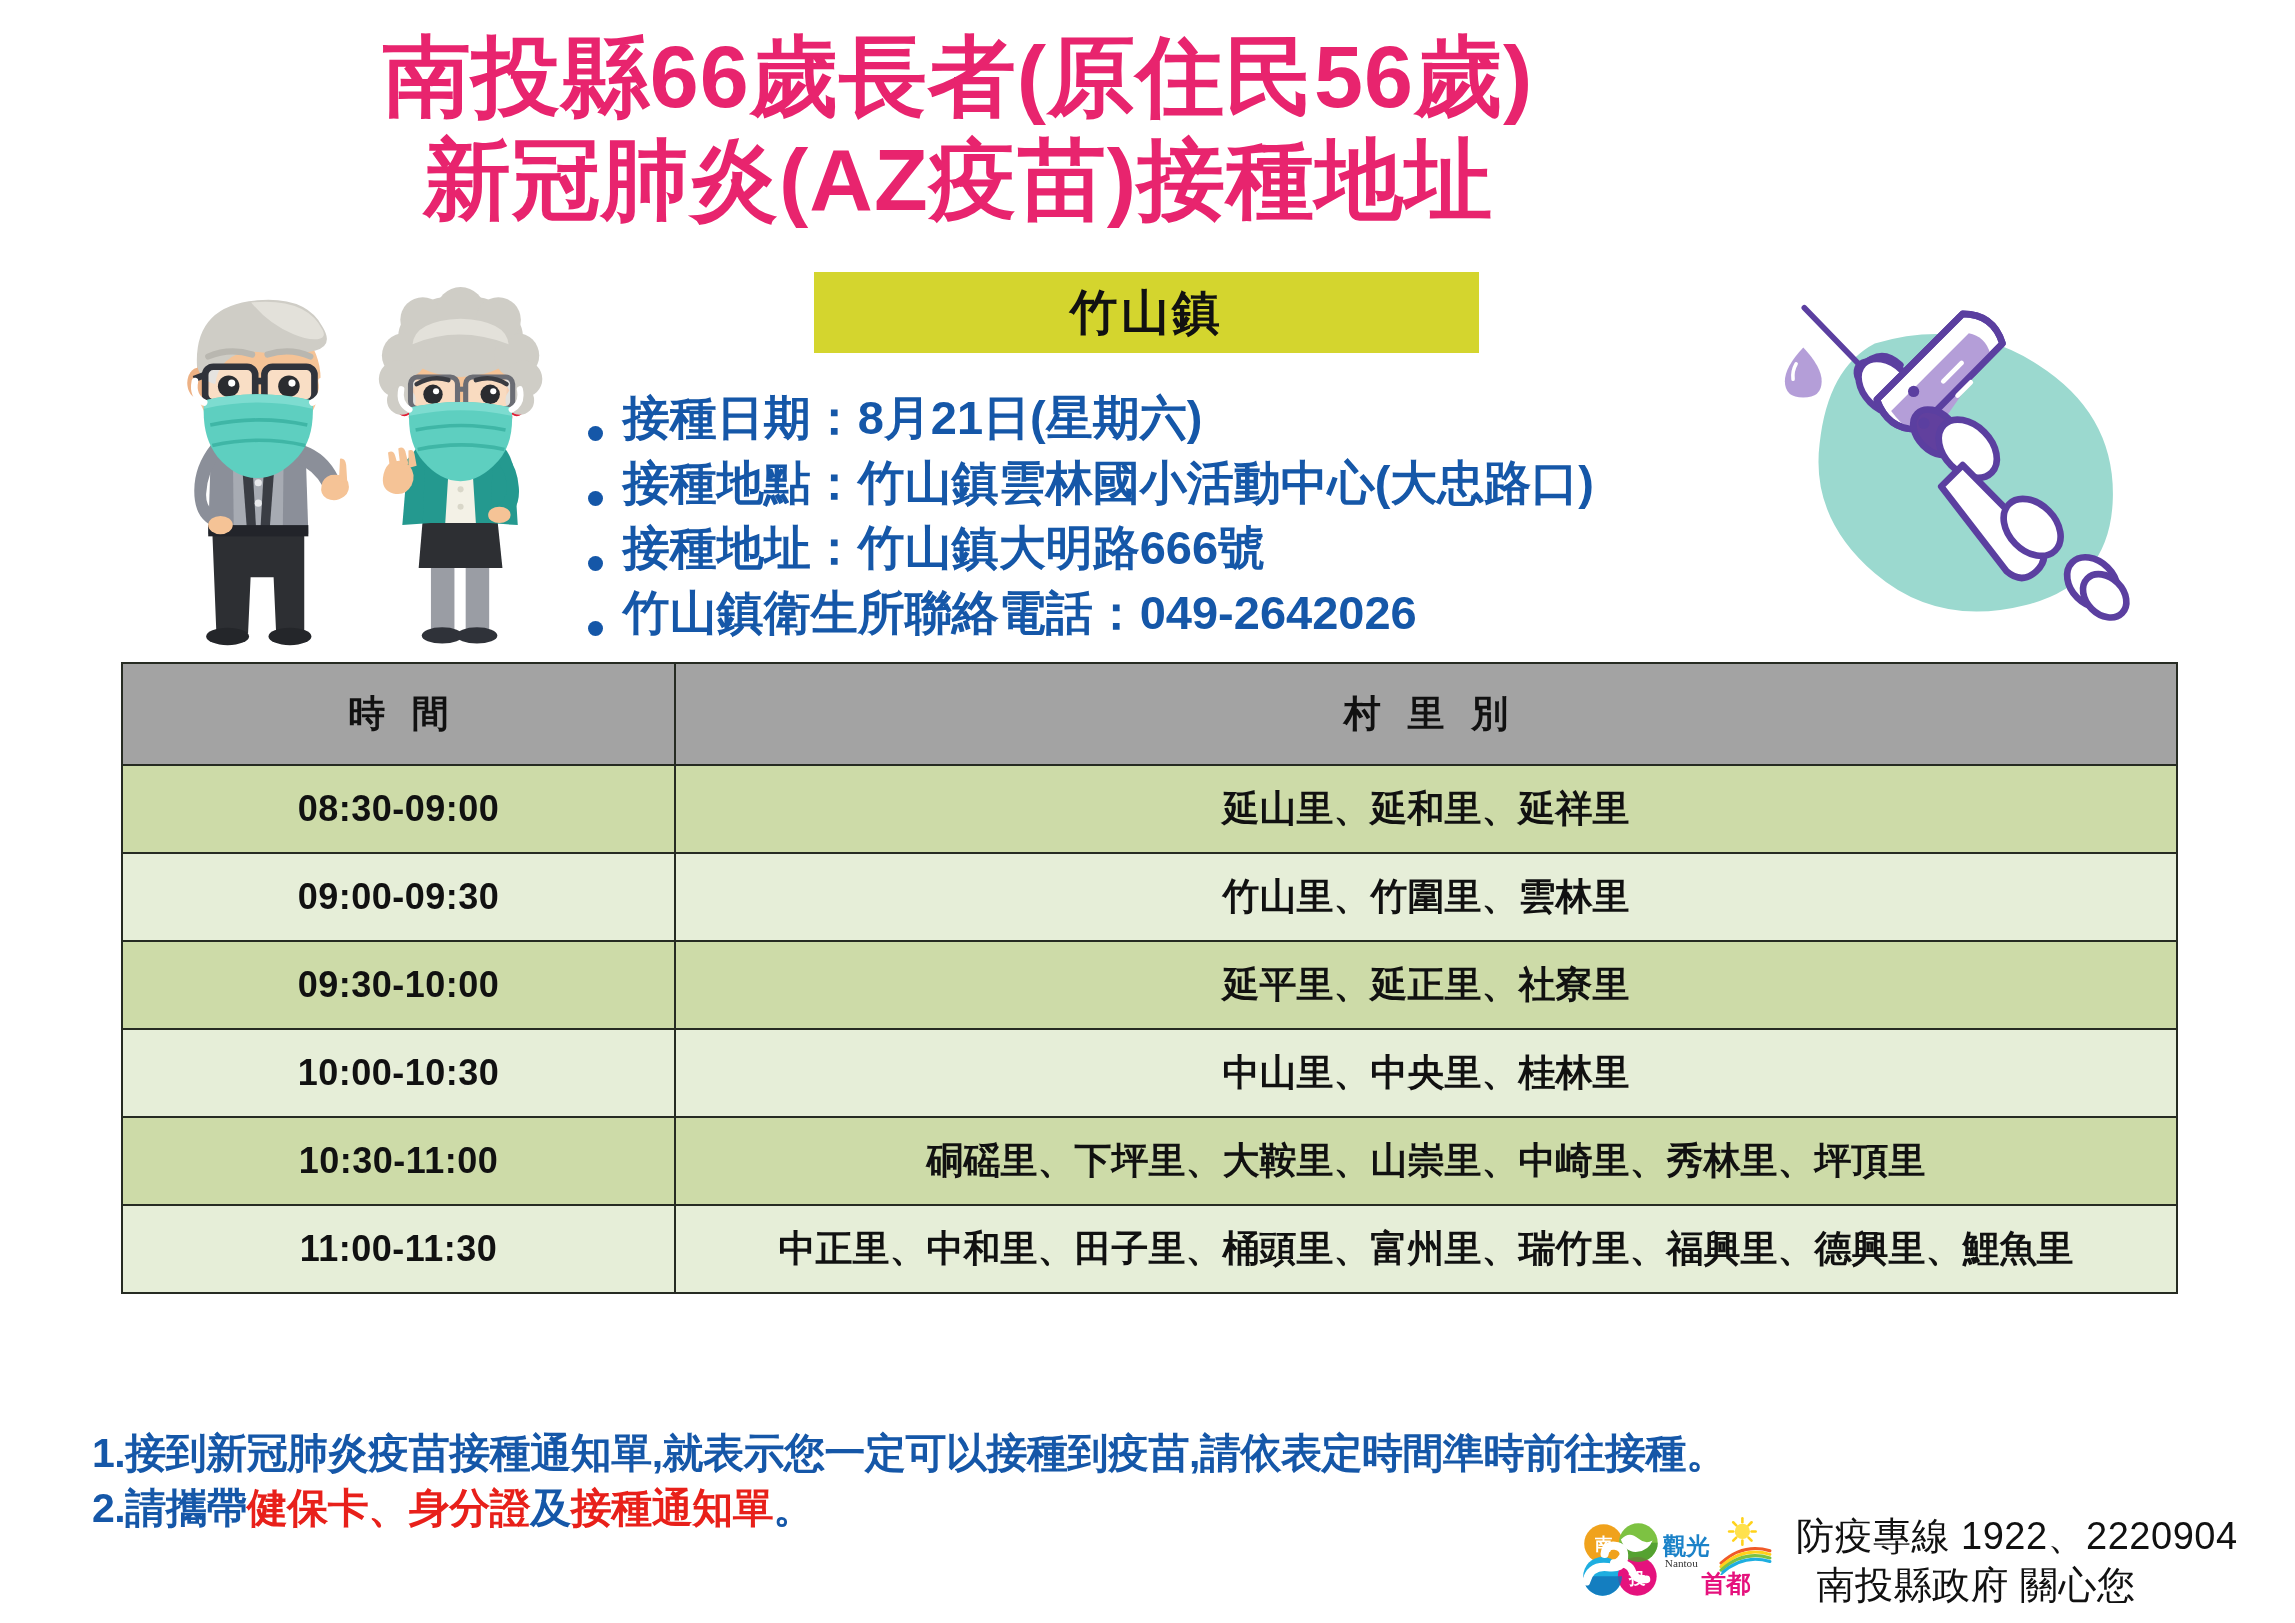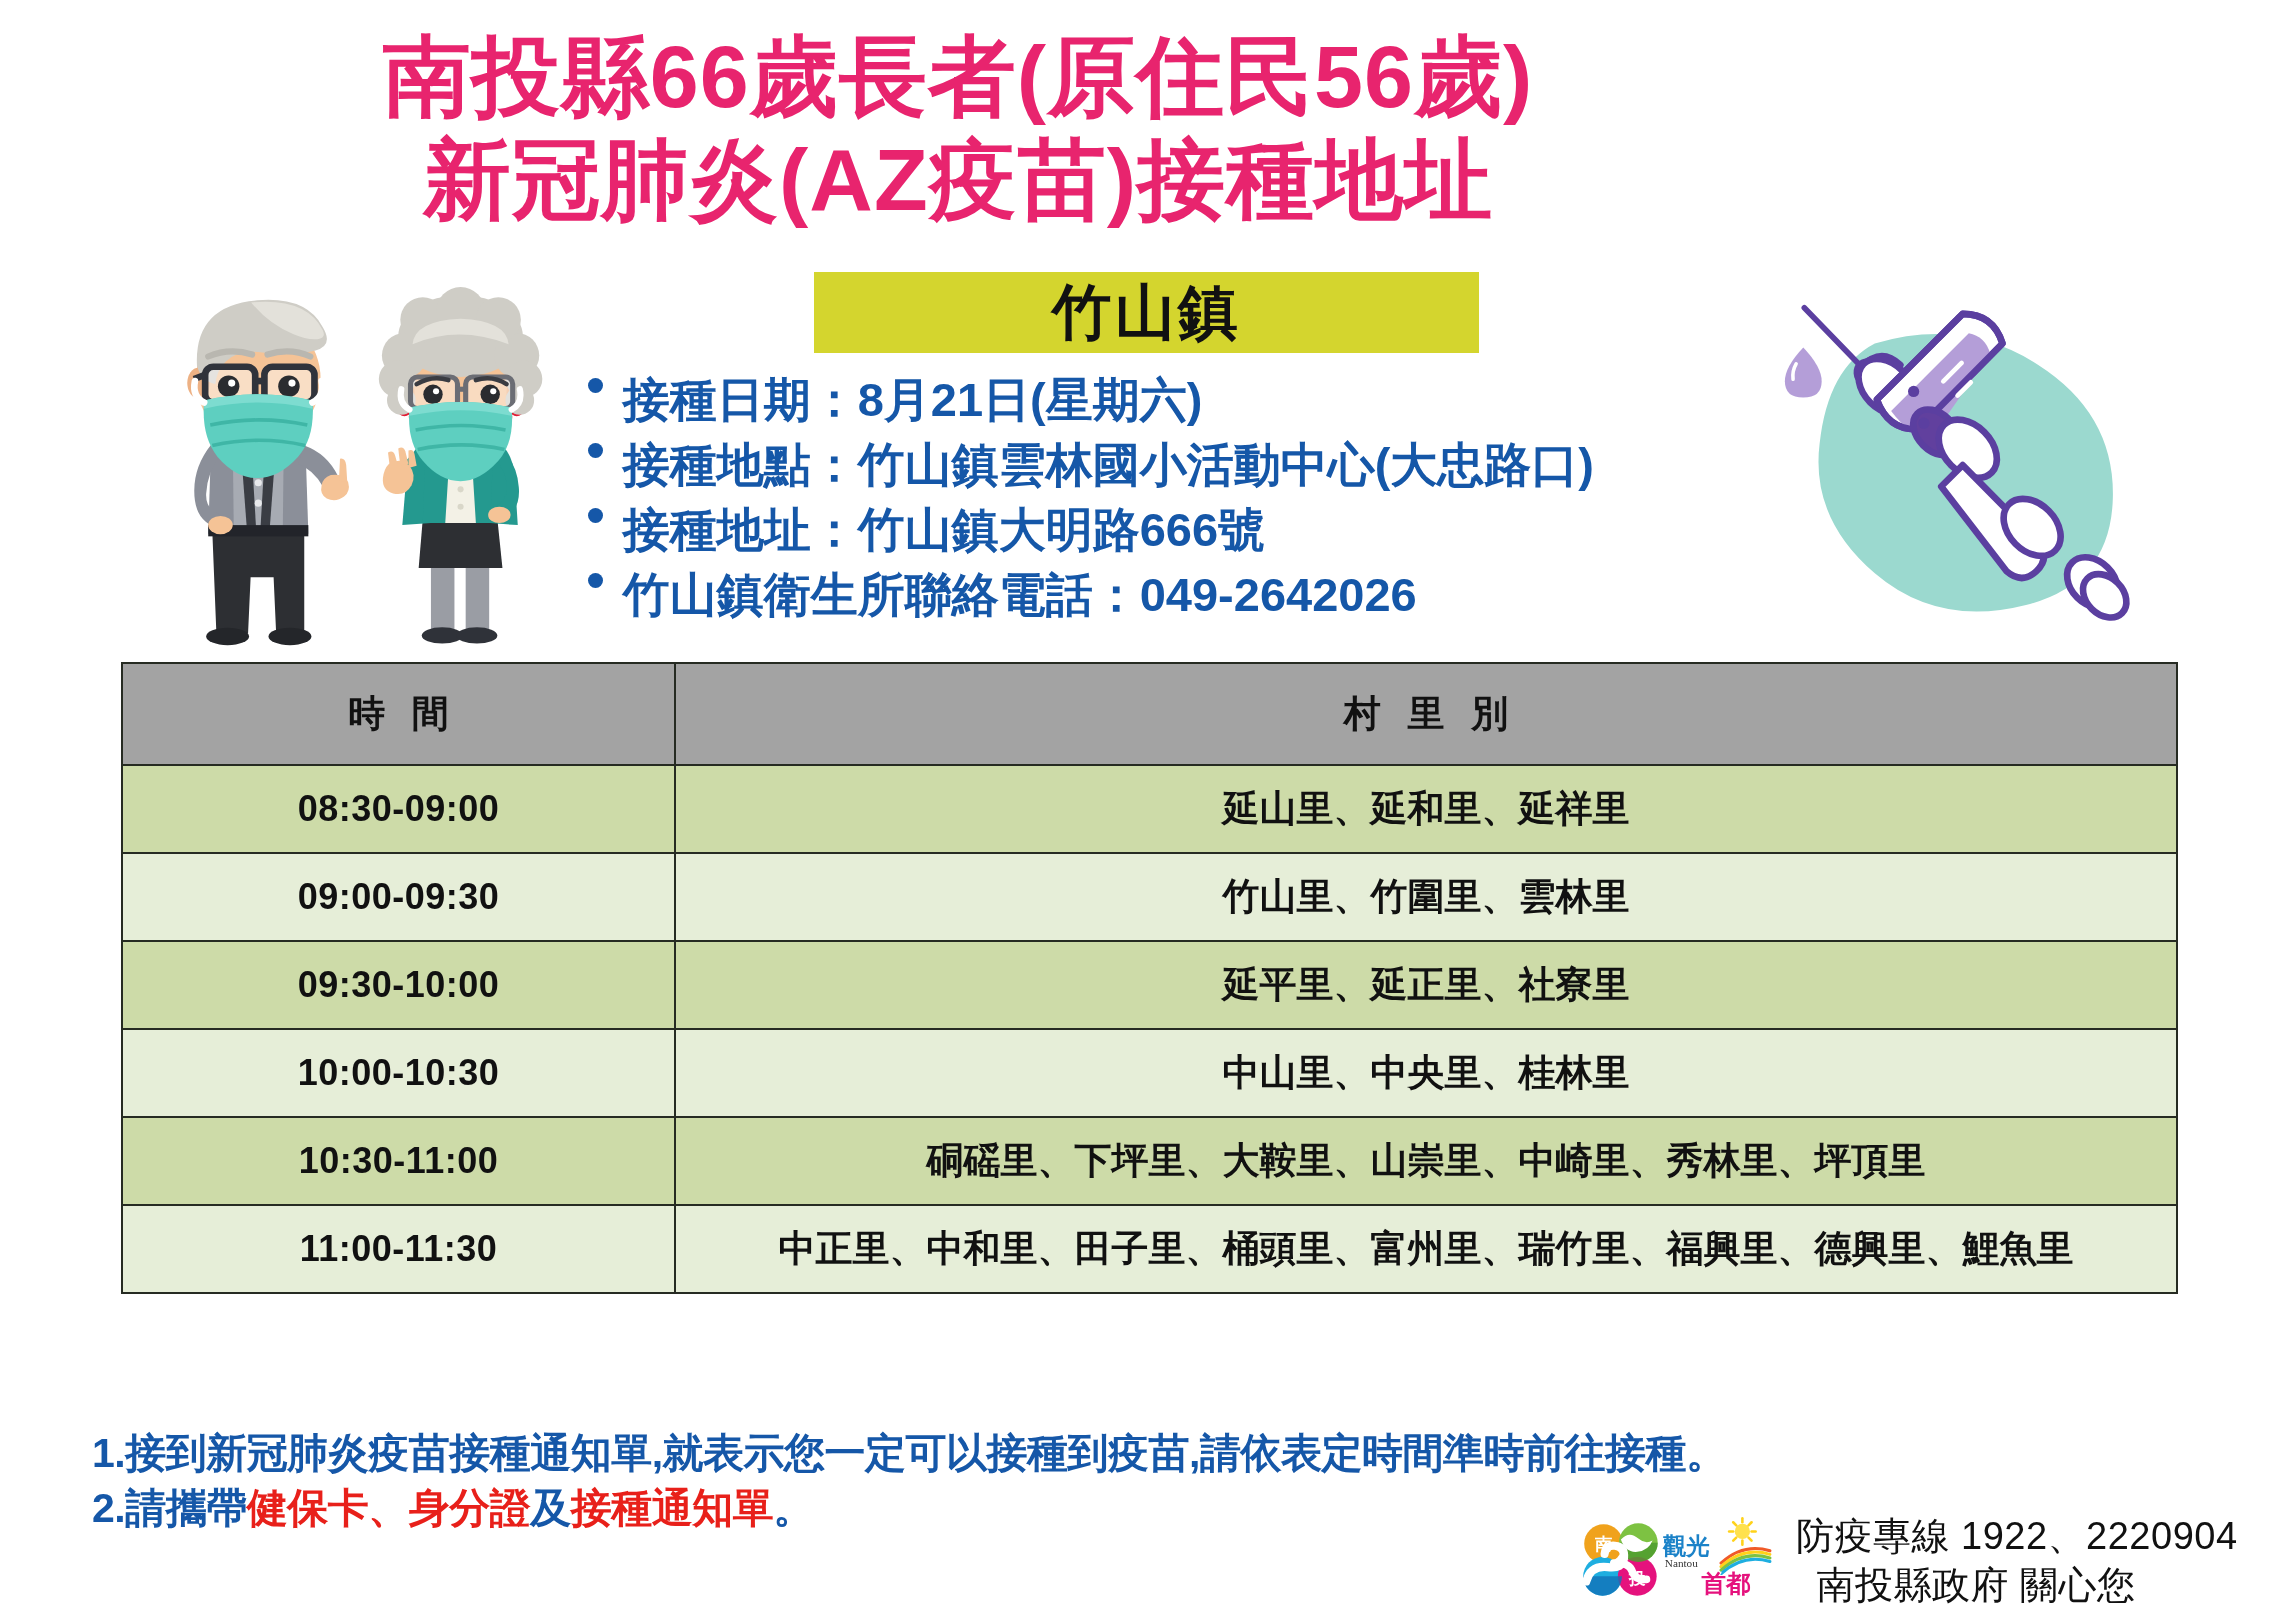--- a/index.html
+++ b/index.html
@@ -44,37 +44,37 @@
     top: 272px;
     left: 814px;
     width: 665px;
     height: 81px;
     background: #d4d52e;
     display: flex;
     align-items: center;
     justify-content: center;
   }
   .town-badge-text {
-    font-size: 60px;
+    font-size: 48px;
     font-weight: bold;
     color: #111111;
     letter-spacing: 3.1px;
     line-height: 1;
   }
 
   
   .bullets {
     position: absolute;
     top: 376px;
     left: 588px;
     width: 1355px;
   }
   .bullet-row {
     display: flex;
-    align-items: flex-start;
+    align-items: flex-end;
     height: 65px;
   }
   .bullet-dot {
     width: 15.3px;
     height: 15.3px;
     border-radius: 50%;
     background: #1557a8;
     flex: 0 0 auto;
     margin-right: 19.4px;
     margin-top: 2px;

